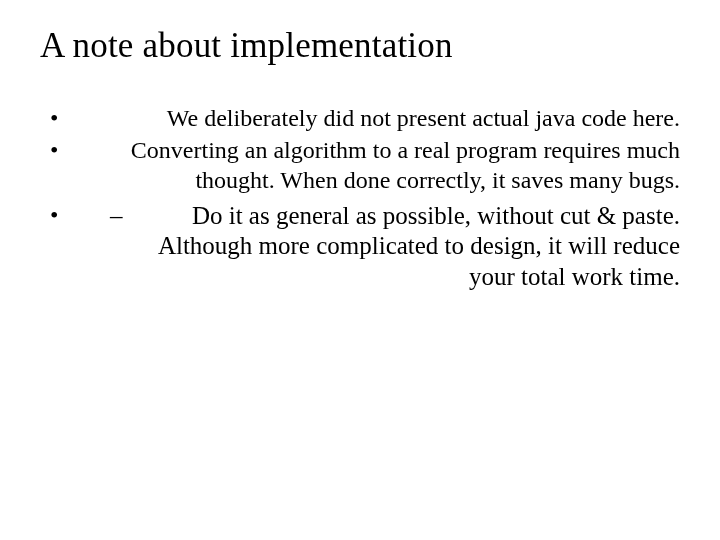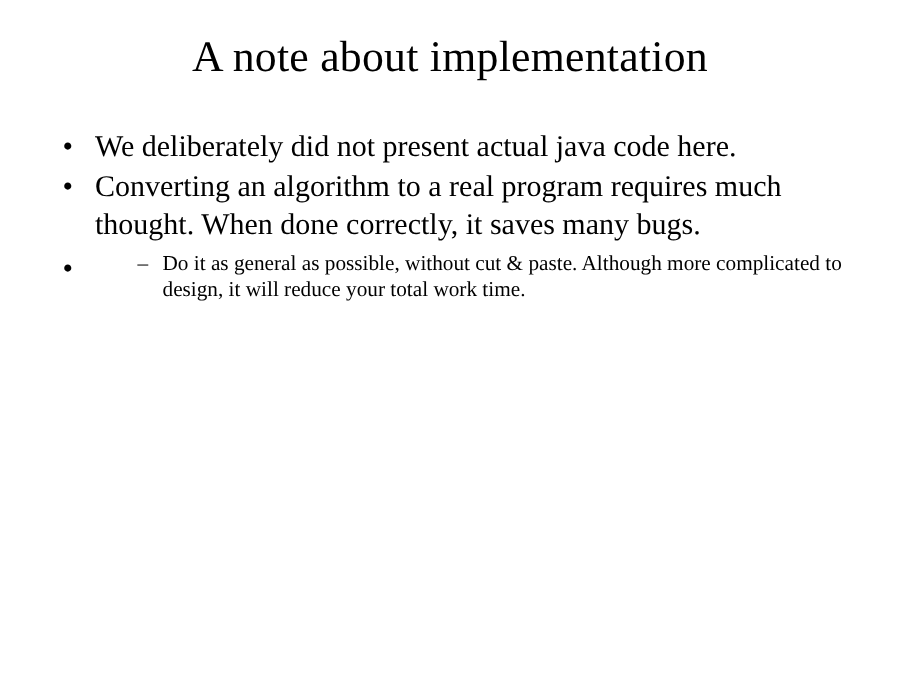--- a/index.html
+++ b/index.html
@@ -13,49 +13,49 @@
   }
   .slide {
     box-sizing: border-box;
     width: 720px;
     height: 540px;
     padding: 26px 40px 40px 40px;
   }
   .title {
     font-size: 35px;
     font-weight: 400;
-    text-align: center;
     margin: 0 0 38px 0;
     letter-spacing: 0.2px;
   }
   ul.level1 {
     list-style: none;
     margin: 0;
     padding: 0 0 0 10px;
     font-size: 24px;
     line-height: 1.22;
   }
   ul.level1 > li {
     position: relative;
     padding-left: 26px;
     margin-bottom: 3px;
+    text-align: right;
   }
   ul.level1 > li::before {
     content: "•";
     position: absolute;
     left: 0;
     top: 0;
     font-size: 24px;
     line-height: 1.22;
   }
   ul.level2 {
     list-style: none;
     margin: 6px 0 0 0;
     padding: 0 0 0 34px;
-    font-size: 17px;
+    font-size: 25px;
     line-height: 1.22;
   }
   ul.level2 > li {
     position: relative;
     padding-left: 20px;
     margin-bottom: 3px;
   }
   ul.level2 > li::before {
     content: "–";
     position: absolute;

